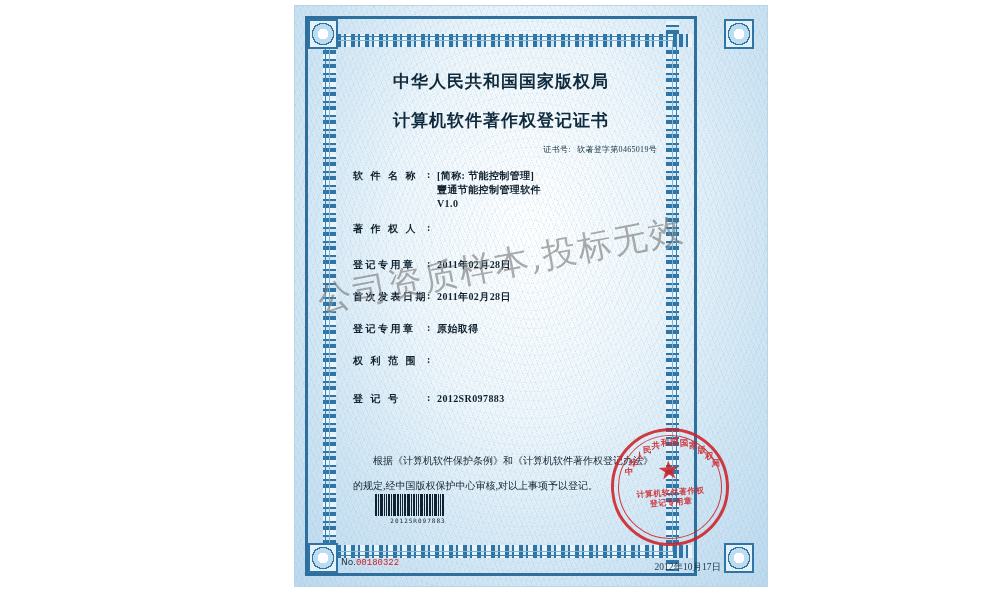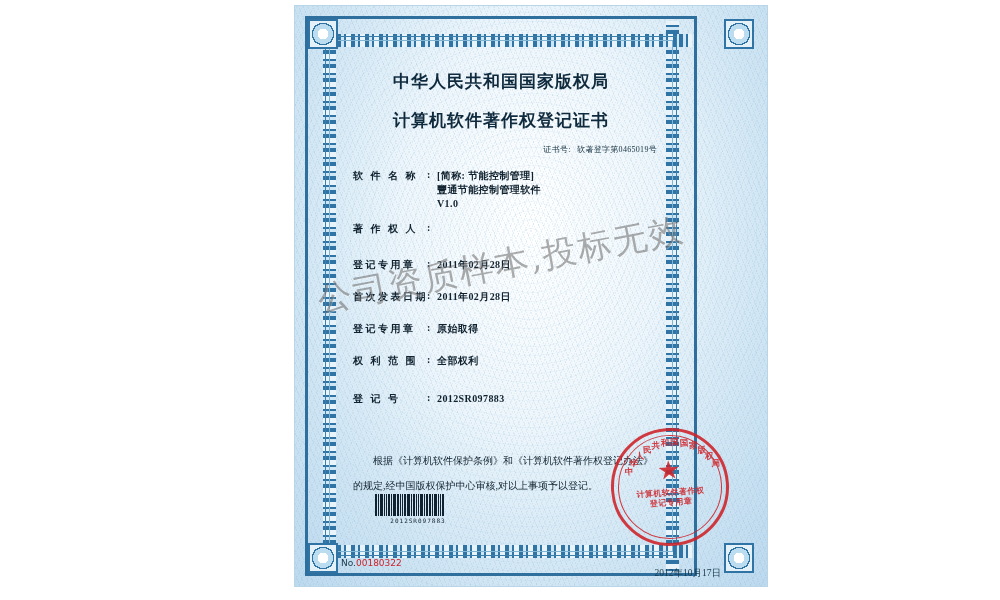--- a/index.html
+++ b/index.html
@@ -239,25 +239,25 @@
 
   
   #footer-no {
     position: absolute;
     left: 46px;
     bottom: 18px;
     font-size: 9px;
     color: #16384a;
     font-family: "DejaVu Sans", sans-serif;
   }
-  #footer-no .red { color: #cf2127; }
+  #footer-no .red { color: #cf2127; font-family: Liberation Mono, monospace; }
   #footer-date {
     position: absolute;
     right: 46px;
-    bottom: 6px;
+    bottom: 12px;
     font-size: 9.5px;
     color: #16384a;
   }
 
   
   #watermark {
     position: absolute;
     left: 0;
     top: 236px;
     width: 412px;
@@ -337,23 +337,20 @@
         <span class="f-label">登记专用章</span>
         <span class="f-colon">:</span>
         <span class="f-value">
           <div>原始取得</div>
         </span>
       </div>
 
       <div class="field" style="margin-top:18px">
         <span class="f-label">权 利 范 围</span>
         <span class="f-colon">:</span>
-        <span class="f-value">
-          <div>全部权利</div>
-        </span>
       </div>
 
       <div class="field" style="margin-top:24px">
         <span class="f-label">登 记 号</span>
         <span class="f-colon">:</span>
         <span class="f-value">
           <div>2012SR097883</div>
         </span>
       </div>
 

